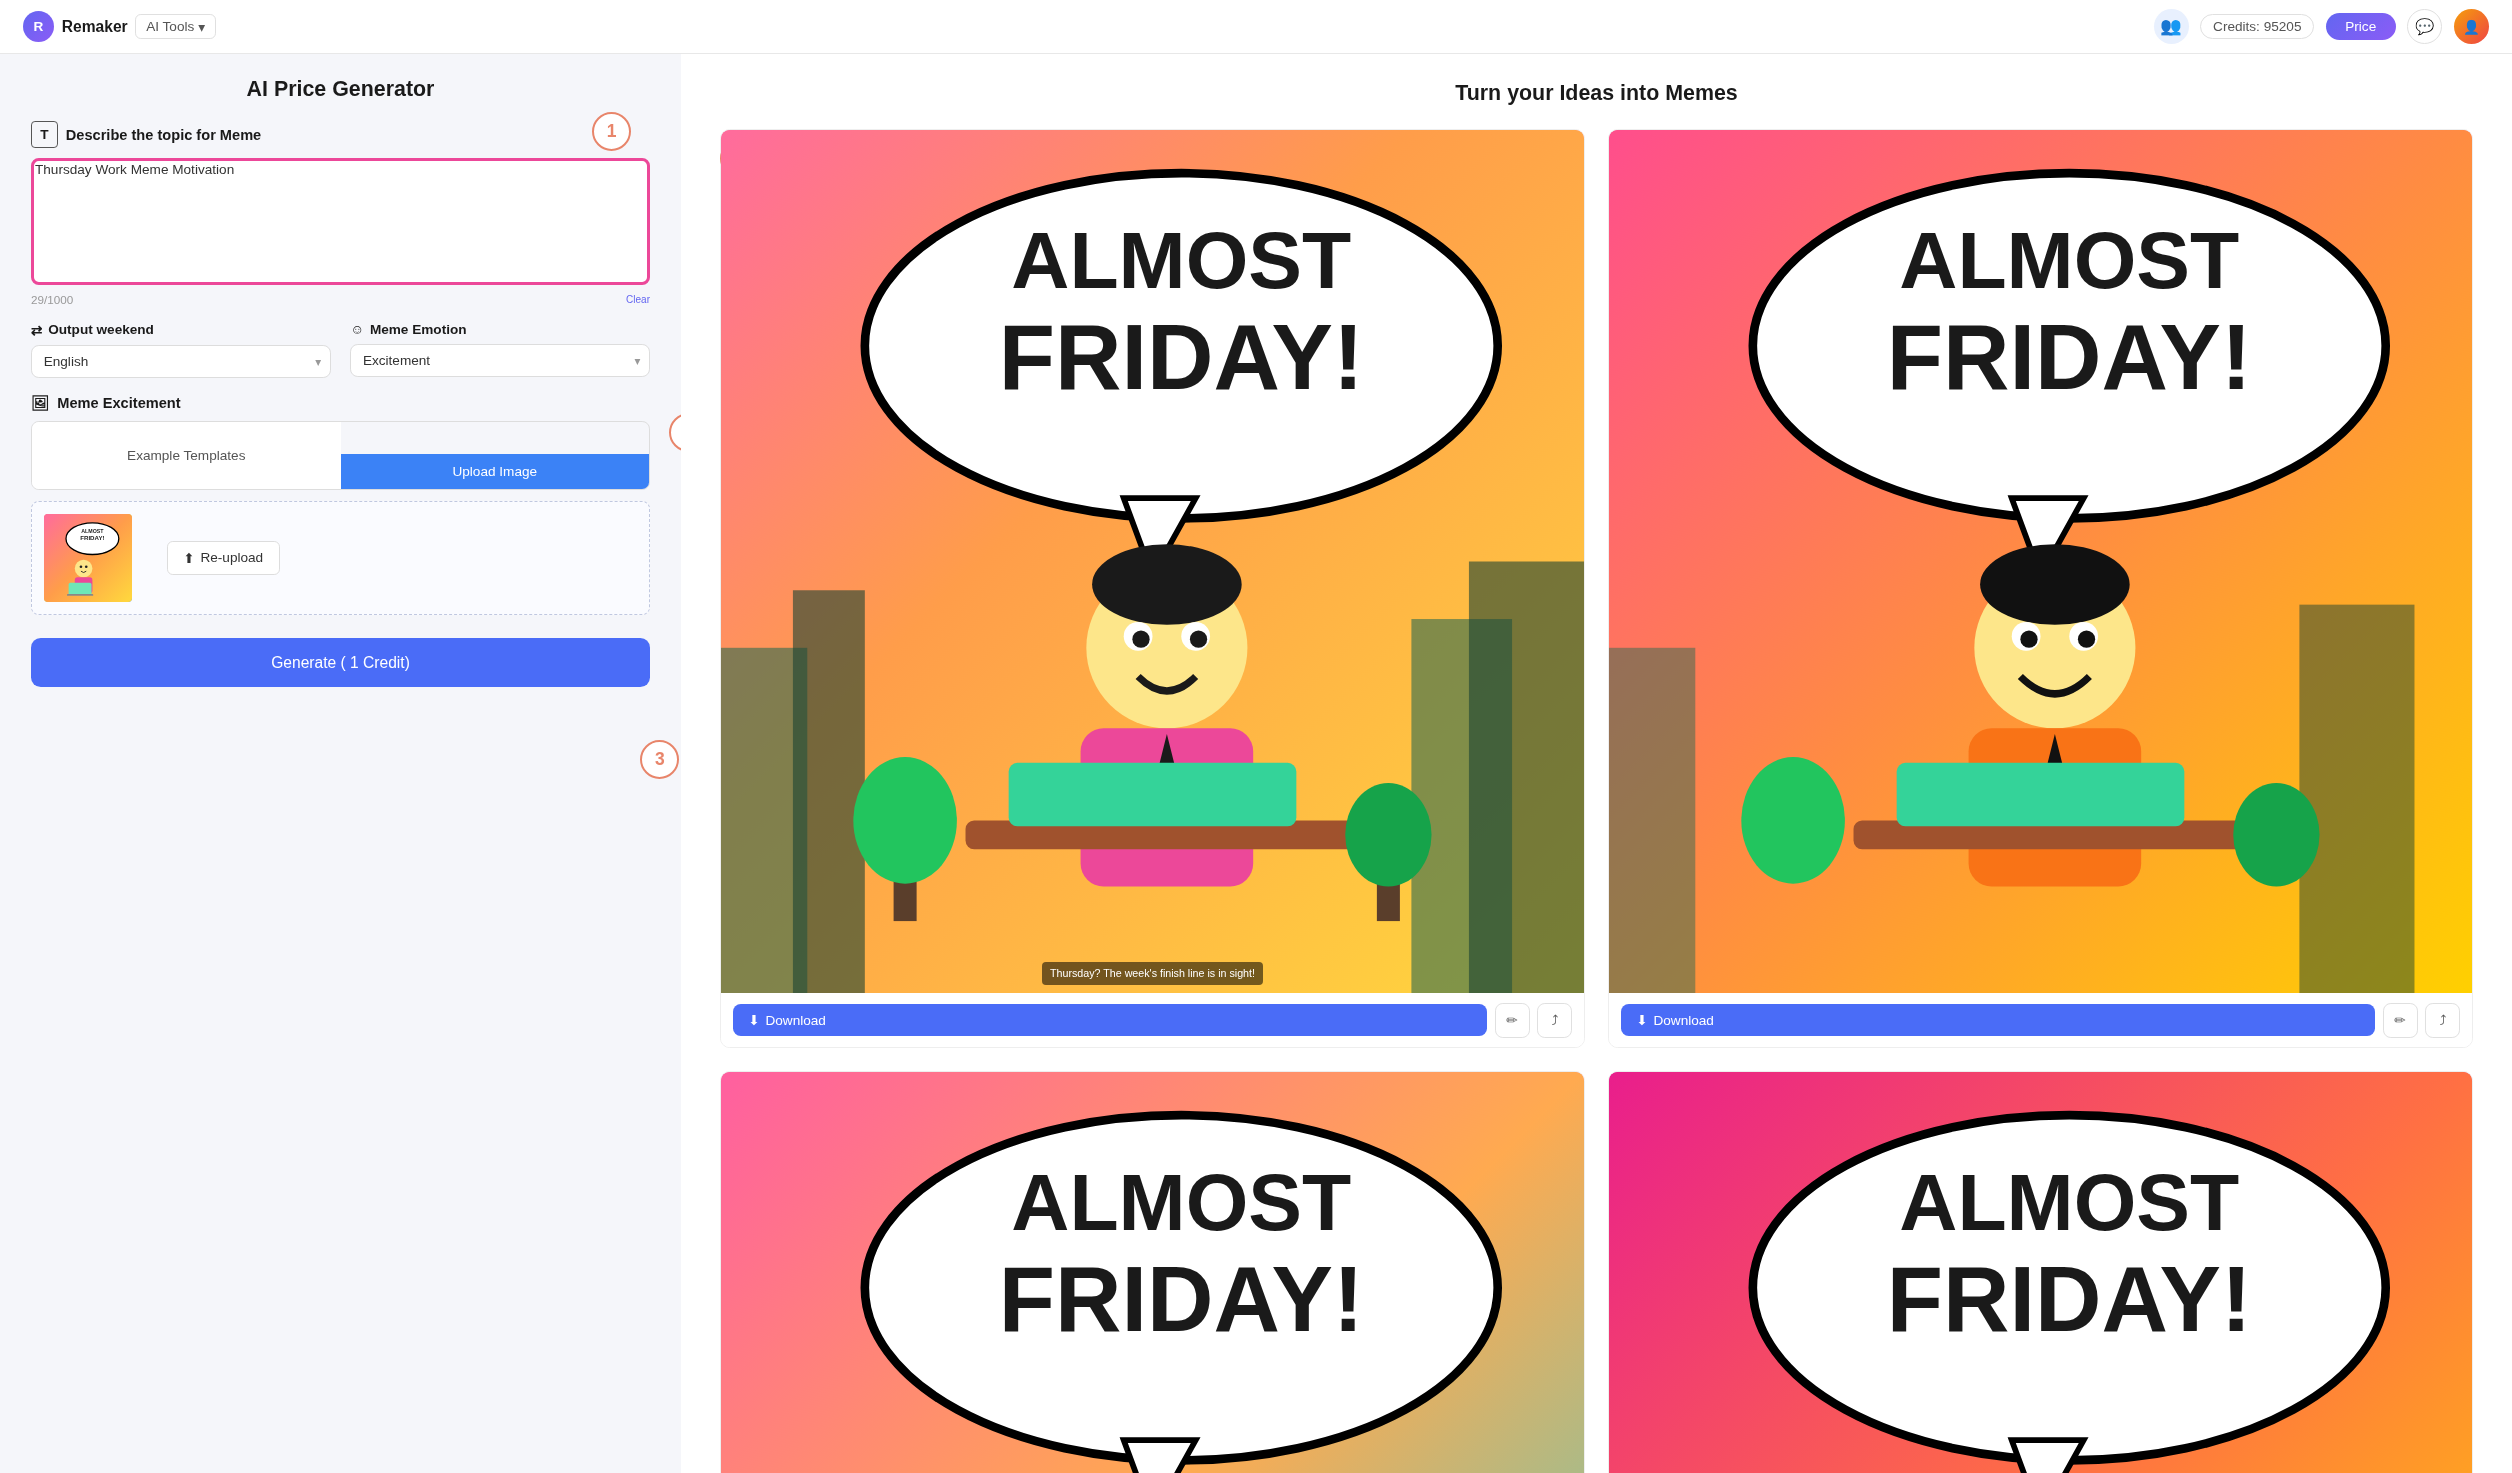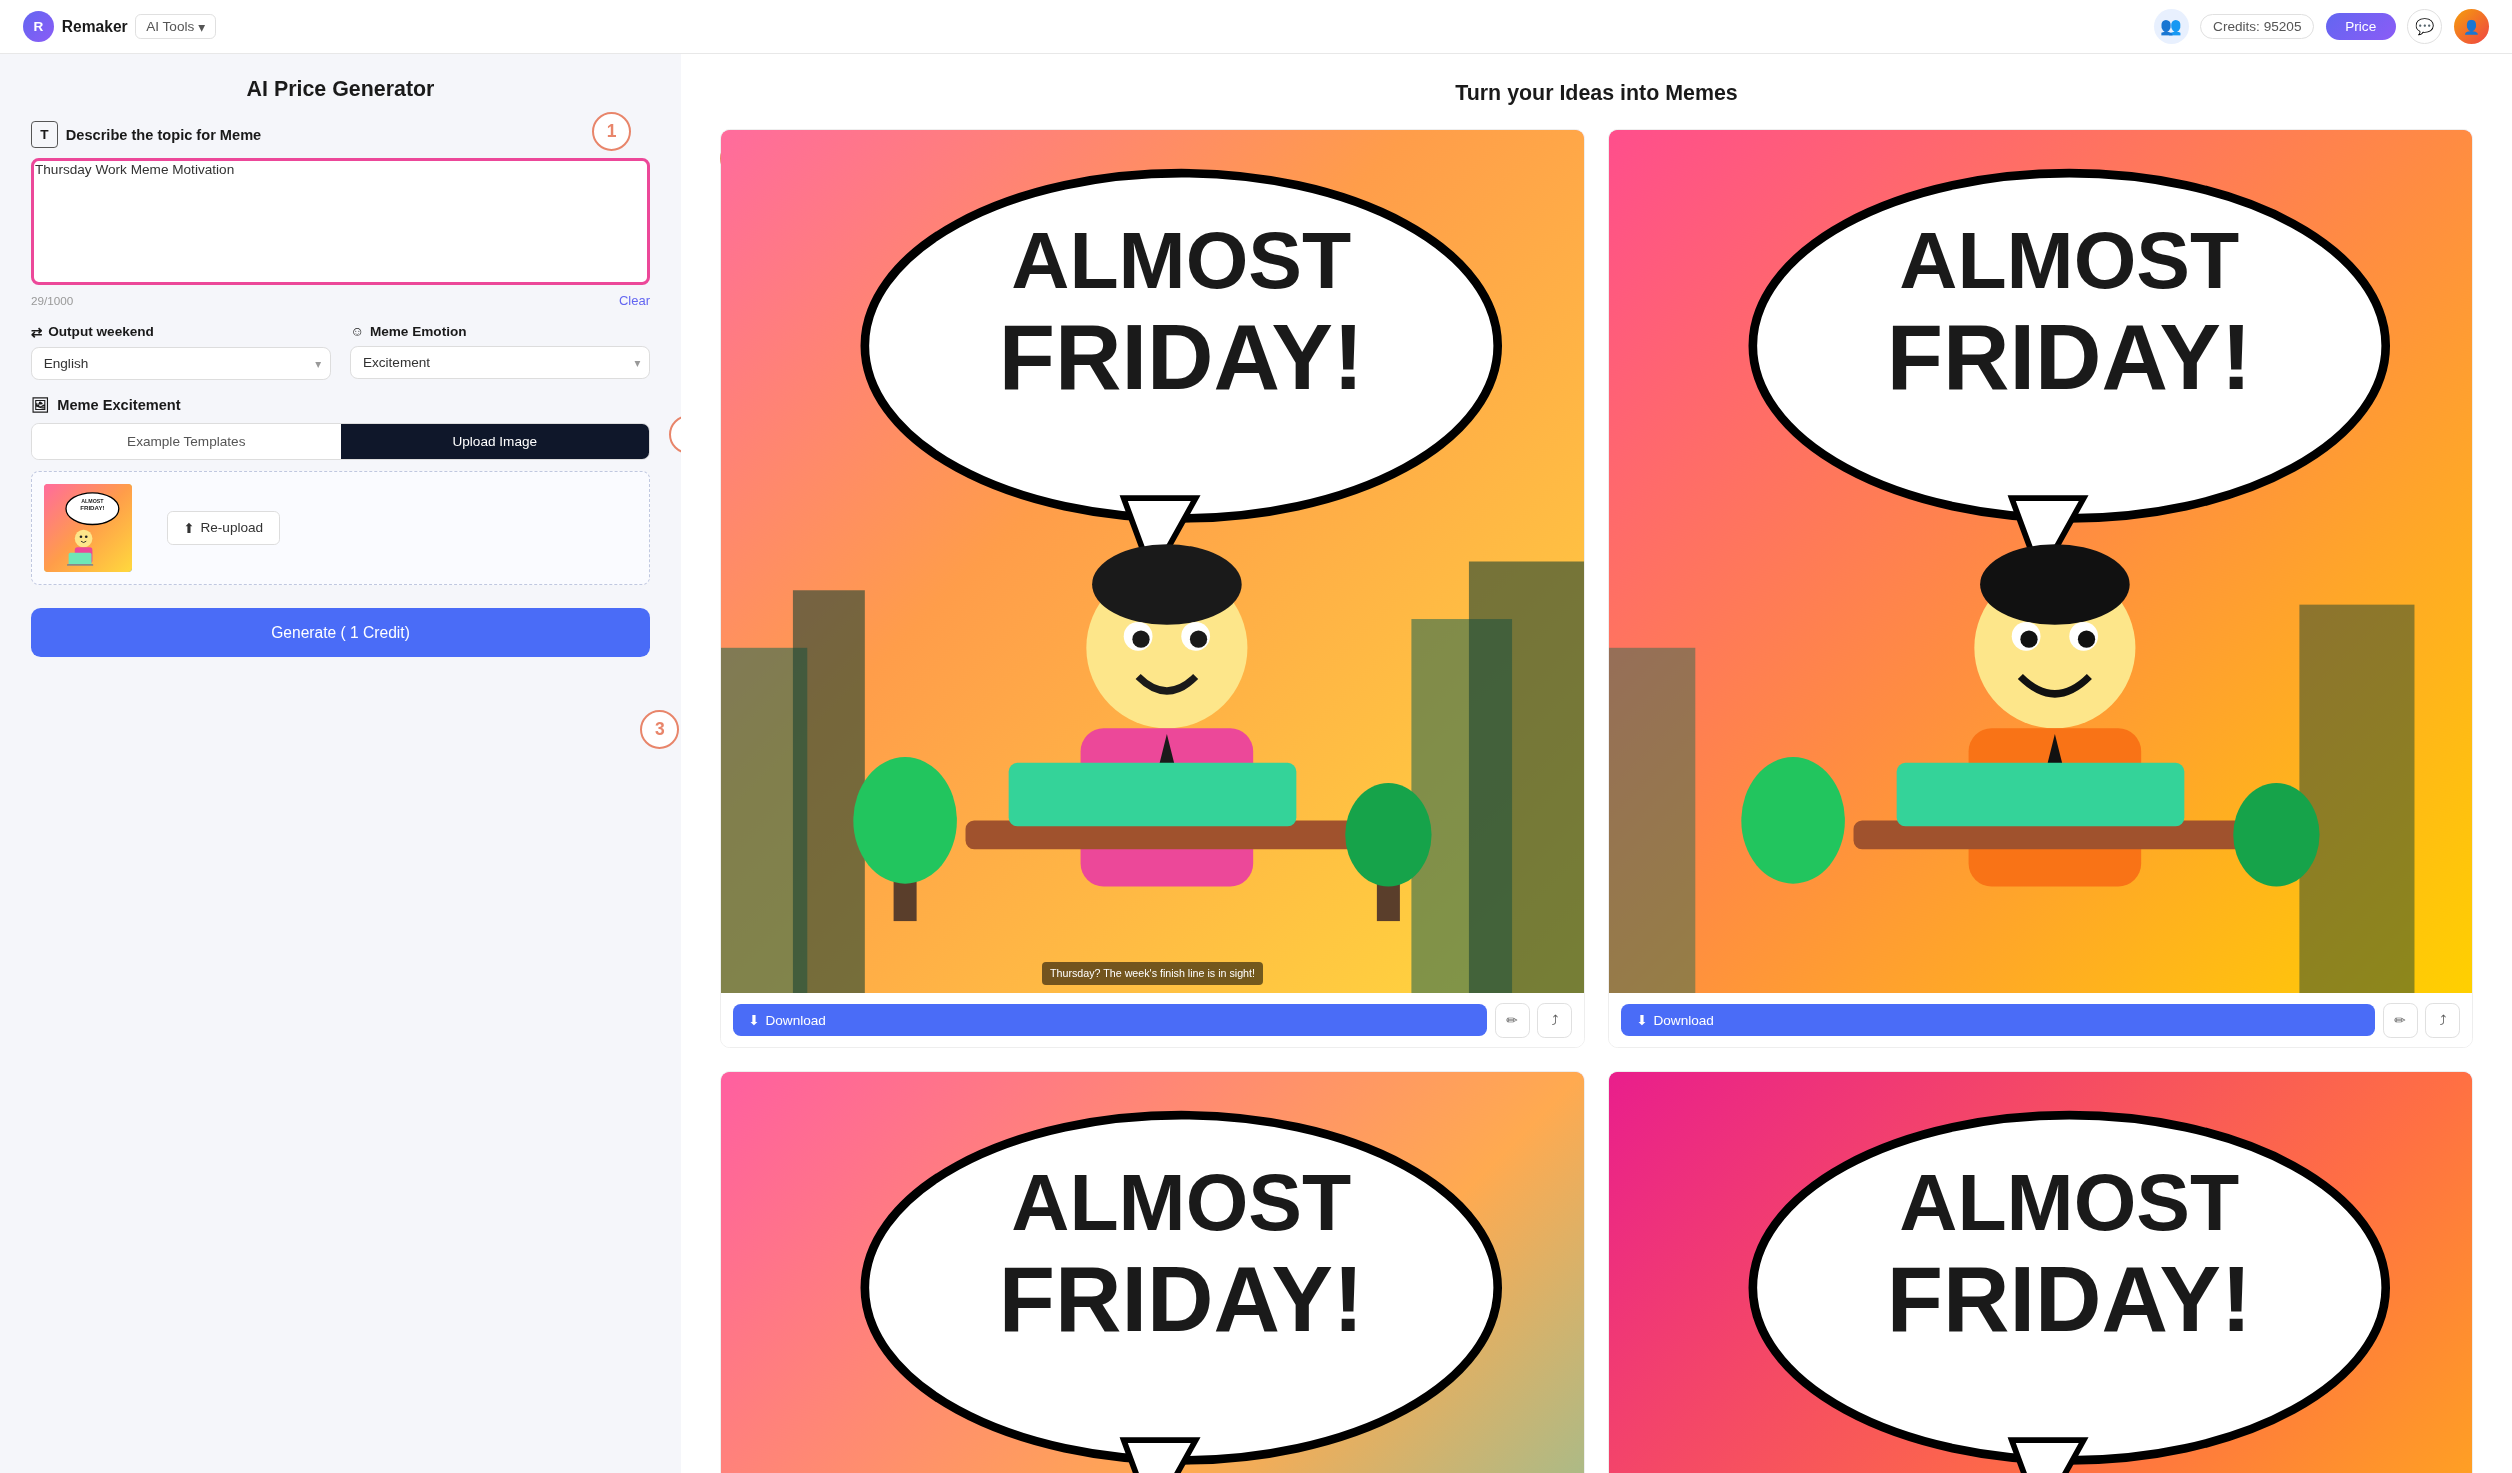--- a/index.html
+++ b/index.html
@@ -82,21 +82,21 @@
       width: 100%; border: 3px solid #ec4899; border-radius: 7.8px;
       padding: 1px; font-size: 13.6px; font-family: inherit;
       resize: none; height: 127px; background: white; color: #333;
       outline: none;
     }
     .textarea-footer {
       display: flex; justify-content: space-between; align-items: center;
       margin-top: 3.9px; margin-bottom: 15.6px;
     }
     .char-count { font-size: 11.7px; color: #999; }
-    .clear-btn { font-size: 13px; color: #6366f1; cursor: pointer; background: none; border: none; }
+    .clear-btn { font-size: 10px; color: #6366f1; cursor: pointer; background: none; border: none; }
 
     
     .two-col { display: grid; grid-template-columns: 1fr 1fr; gap: 19.4px; margin-bottom: 15.6px; }
     .field-label {
       display: flex; align-items: center; gap: 5.8px;
       font-size: 13.6px; font-weight: 600; margin-bottom: 7.8px; color: #1a1a1a;
     }
     .select-wrapper { position: relative; }
     .field-select {
       width: 100%; padding: 7.8px 35px 7.8px 11.7px; border: 1px solid #ddd;
@@ -113,21 +113,21 @@
     .tab-row {
       display: grid; grid-template-columns: 1fr 1fr; gap: 0;
       border: 1px solid #ddd; border-radius: 7.8px; overflow: hidden;
       margin-bottom: 11.7px;
     }
     .tab-btn {
       padding: 9.7px; text-align: center; font-size: 13.6px;
       cursor: pointer; border: none; font-weight: 500;
     }
     .tab-btn.inactive { background: white; color: #555; }
-    .tab-btn.active { background: #0f172a; color: white; }
+    .tab-btn.active { background: #3b82f6; color: white; margin-top: 32px; }
 
     
     .upload-area {
       border: 1.9px dashed #c0c8e0; border-radius: 7.8px;
       background: #fafbff; min-height: 107px;
       display: flex; align-items: center; justify-content: center;
       position: relative; overflow: hidden;
     }
     .uploaded-preview-box {
       width: 88px; height: 88px; border-radius: 3.9px;

